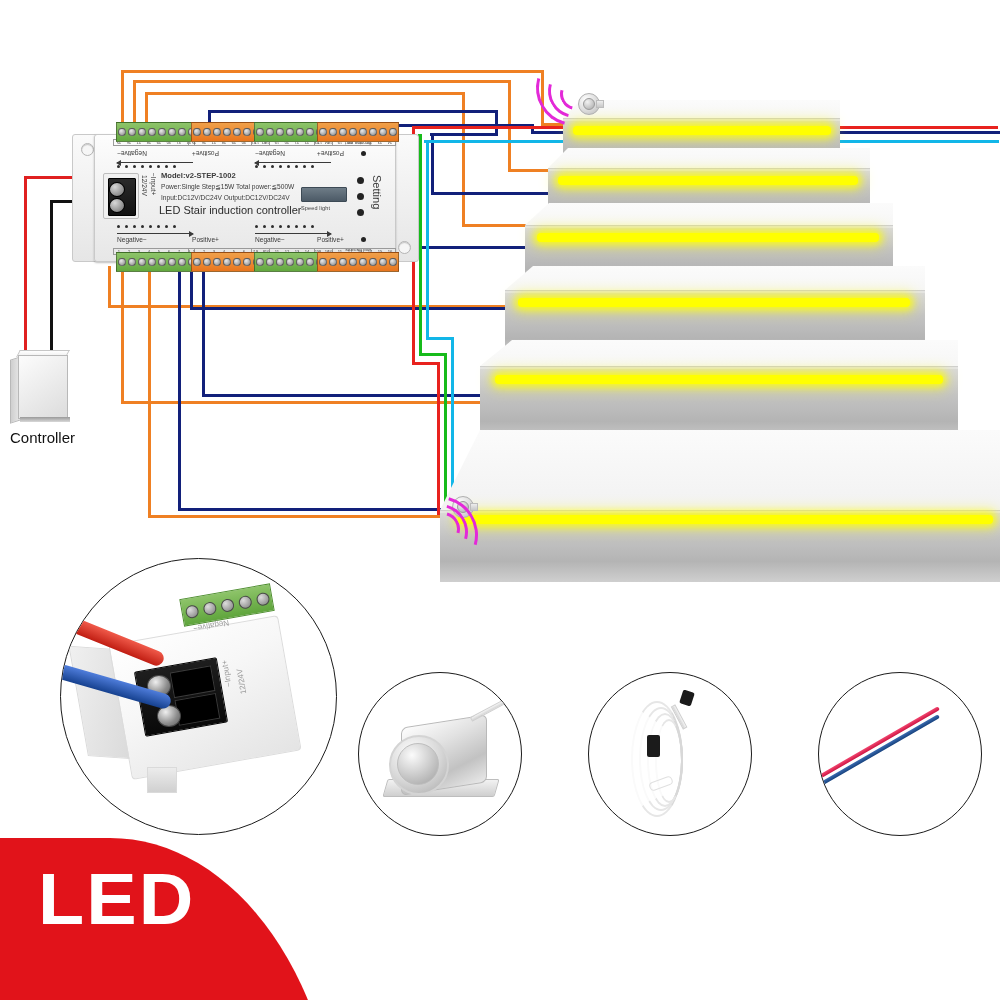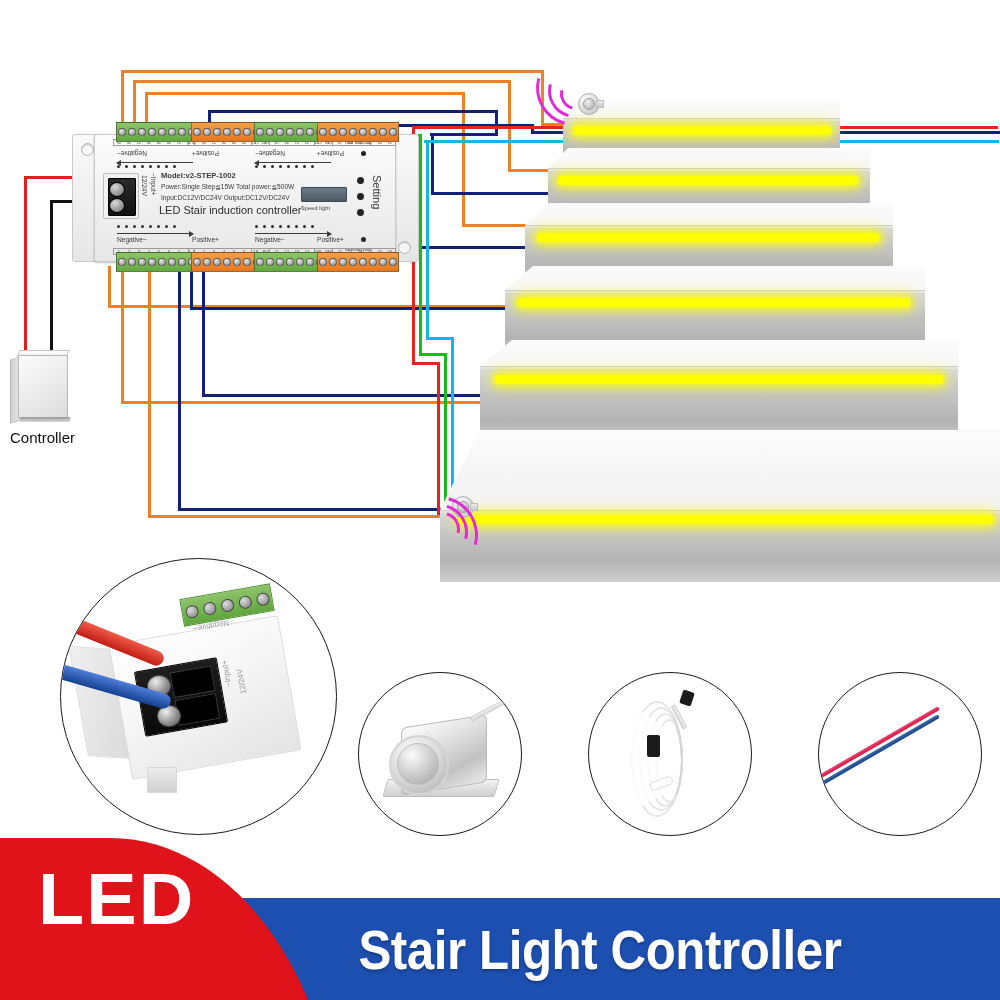--- a/index.html
+++ b/index.html
@@ -639,19 +639,16 @@
     <div class="conn" style="left:58px;top:62px;width:13px;height:22px;"></div>
     <div class="tiewrap" style="left:60px;top:106px;"></div>
     <div class="sens-tail" style="left:84px;top:30px;width:24px;transform:rotate(62deg);transform-origin:left center;"></div>
   </div>
 
   <div class="circ thin" style="left:818px;top:672px;width:162px;height:162px;">
     <div class="tw tw-red" style="left:-10px;top:108px;width:150px;transform:rotate(-30deg);transform-origin:left center;"></div>
     <div class="tw tw-blue" style="left:-10px;top:116px;width:150px;transform:rotate(-30deg);transform-origin:left center;"></div>
   </div>
 
-  <div id="banner-blue">
-    <div id="banner-title">Stair Light Controller</div>
-  </div>
   <div id="banner-red"></div>
   <div id="badge-led">LED</div>
 
 </div>
 
 </body></html>

